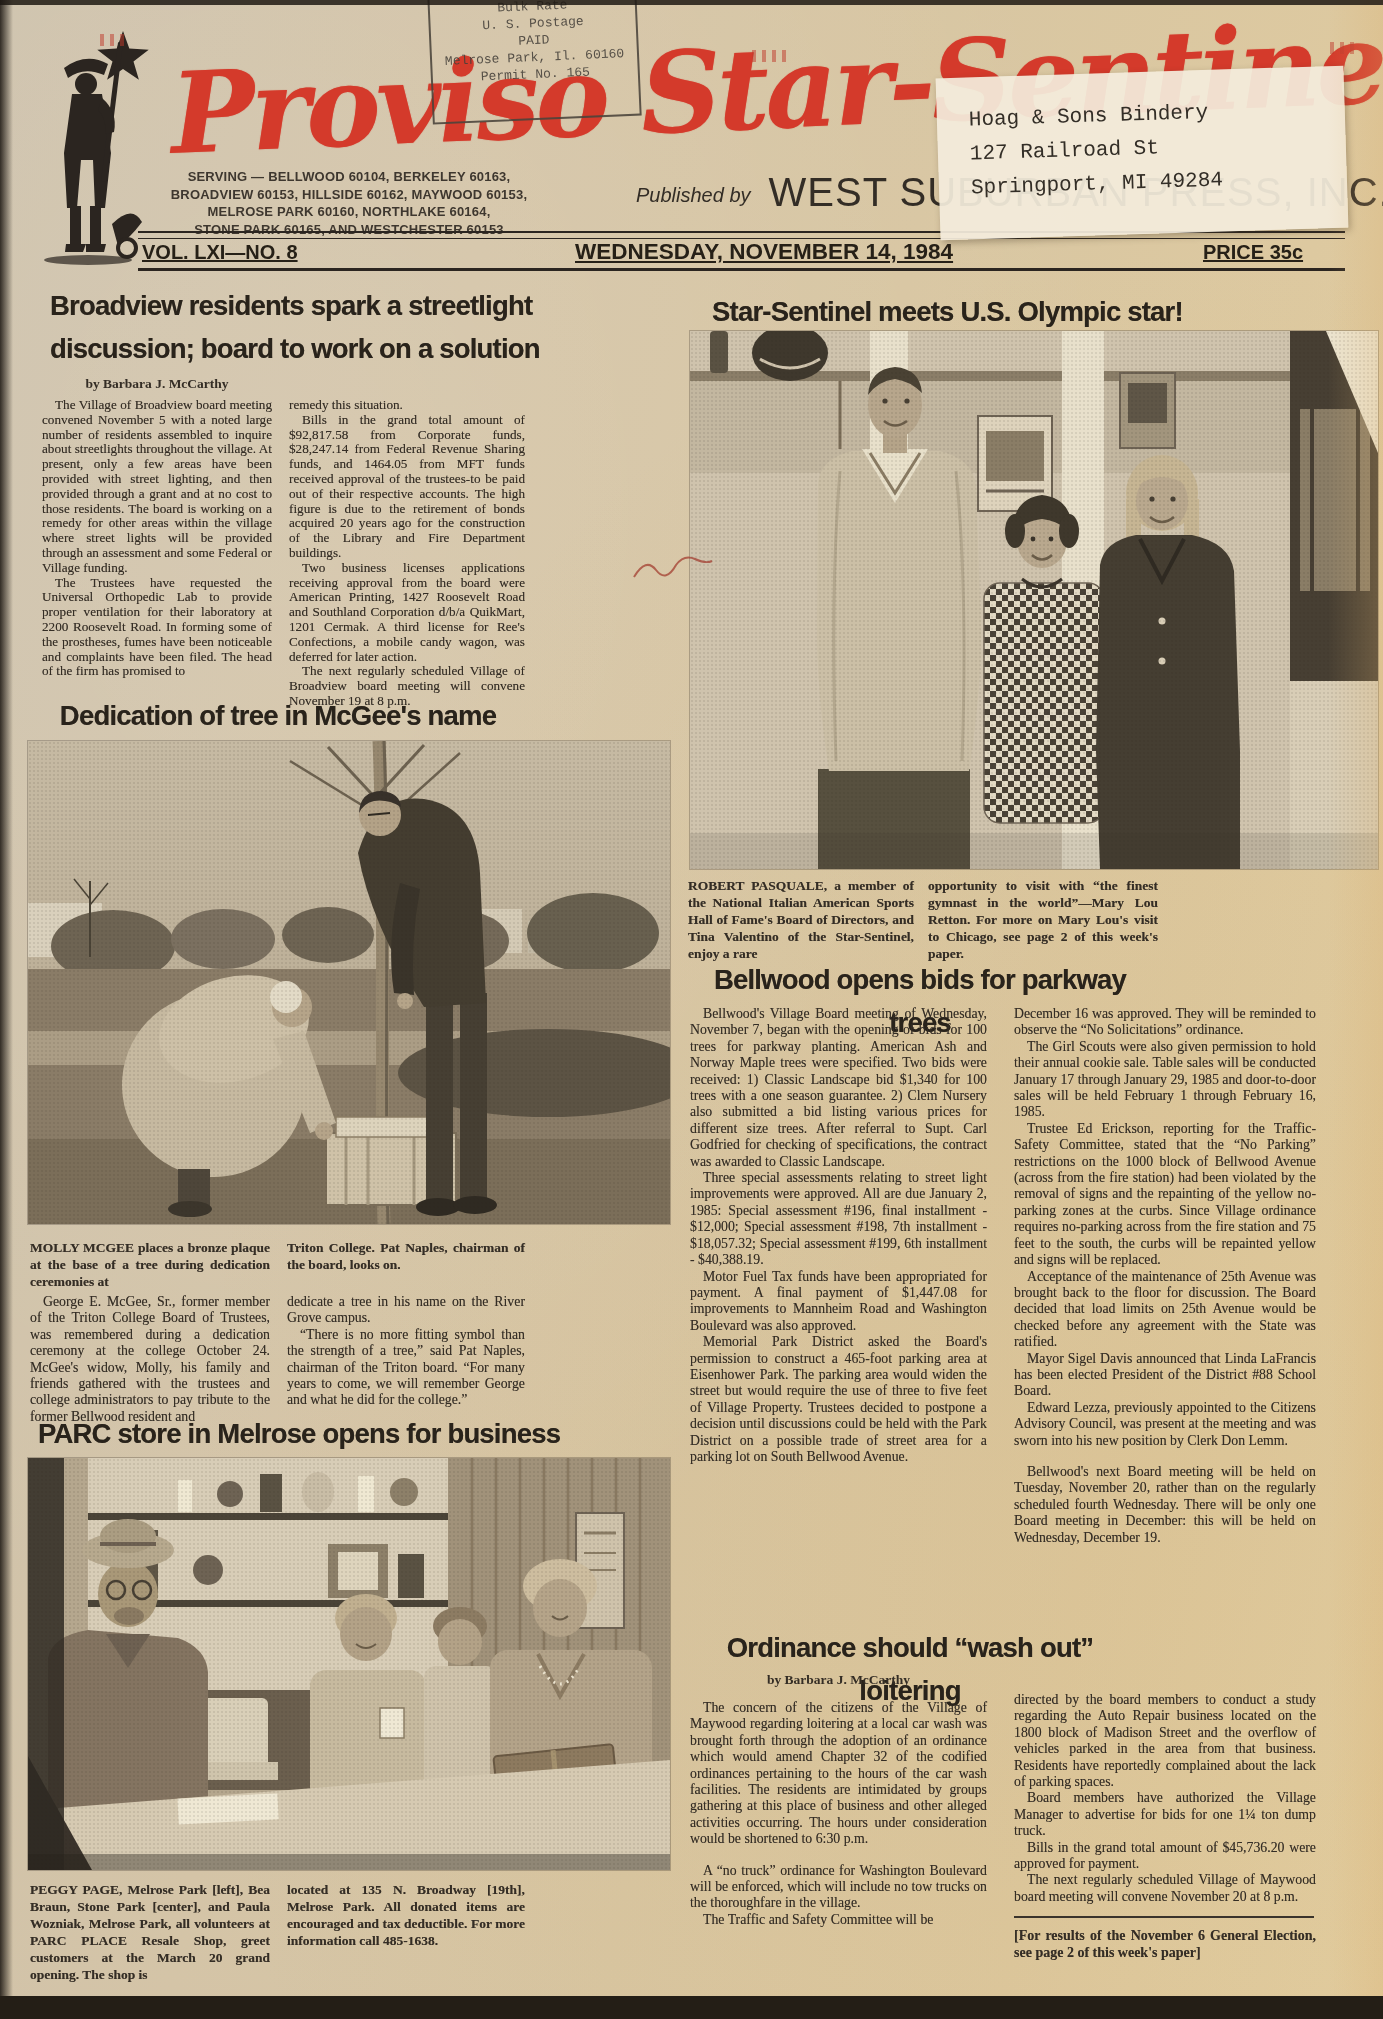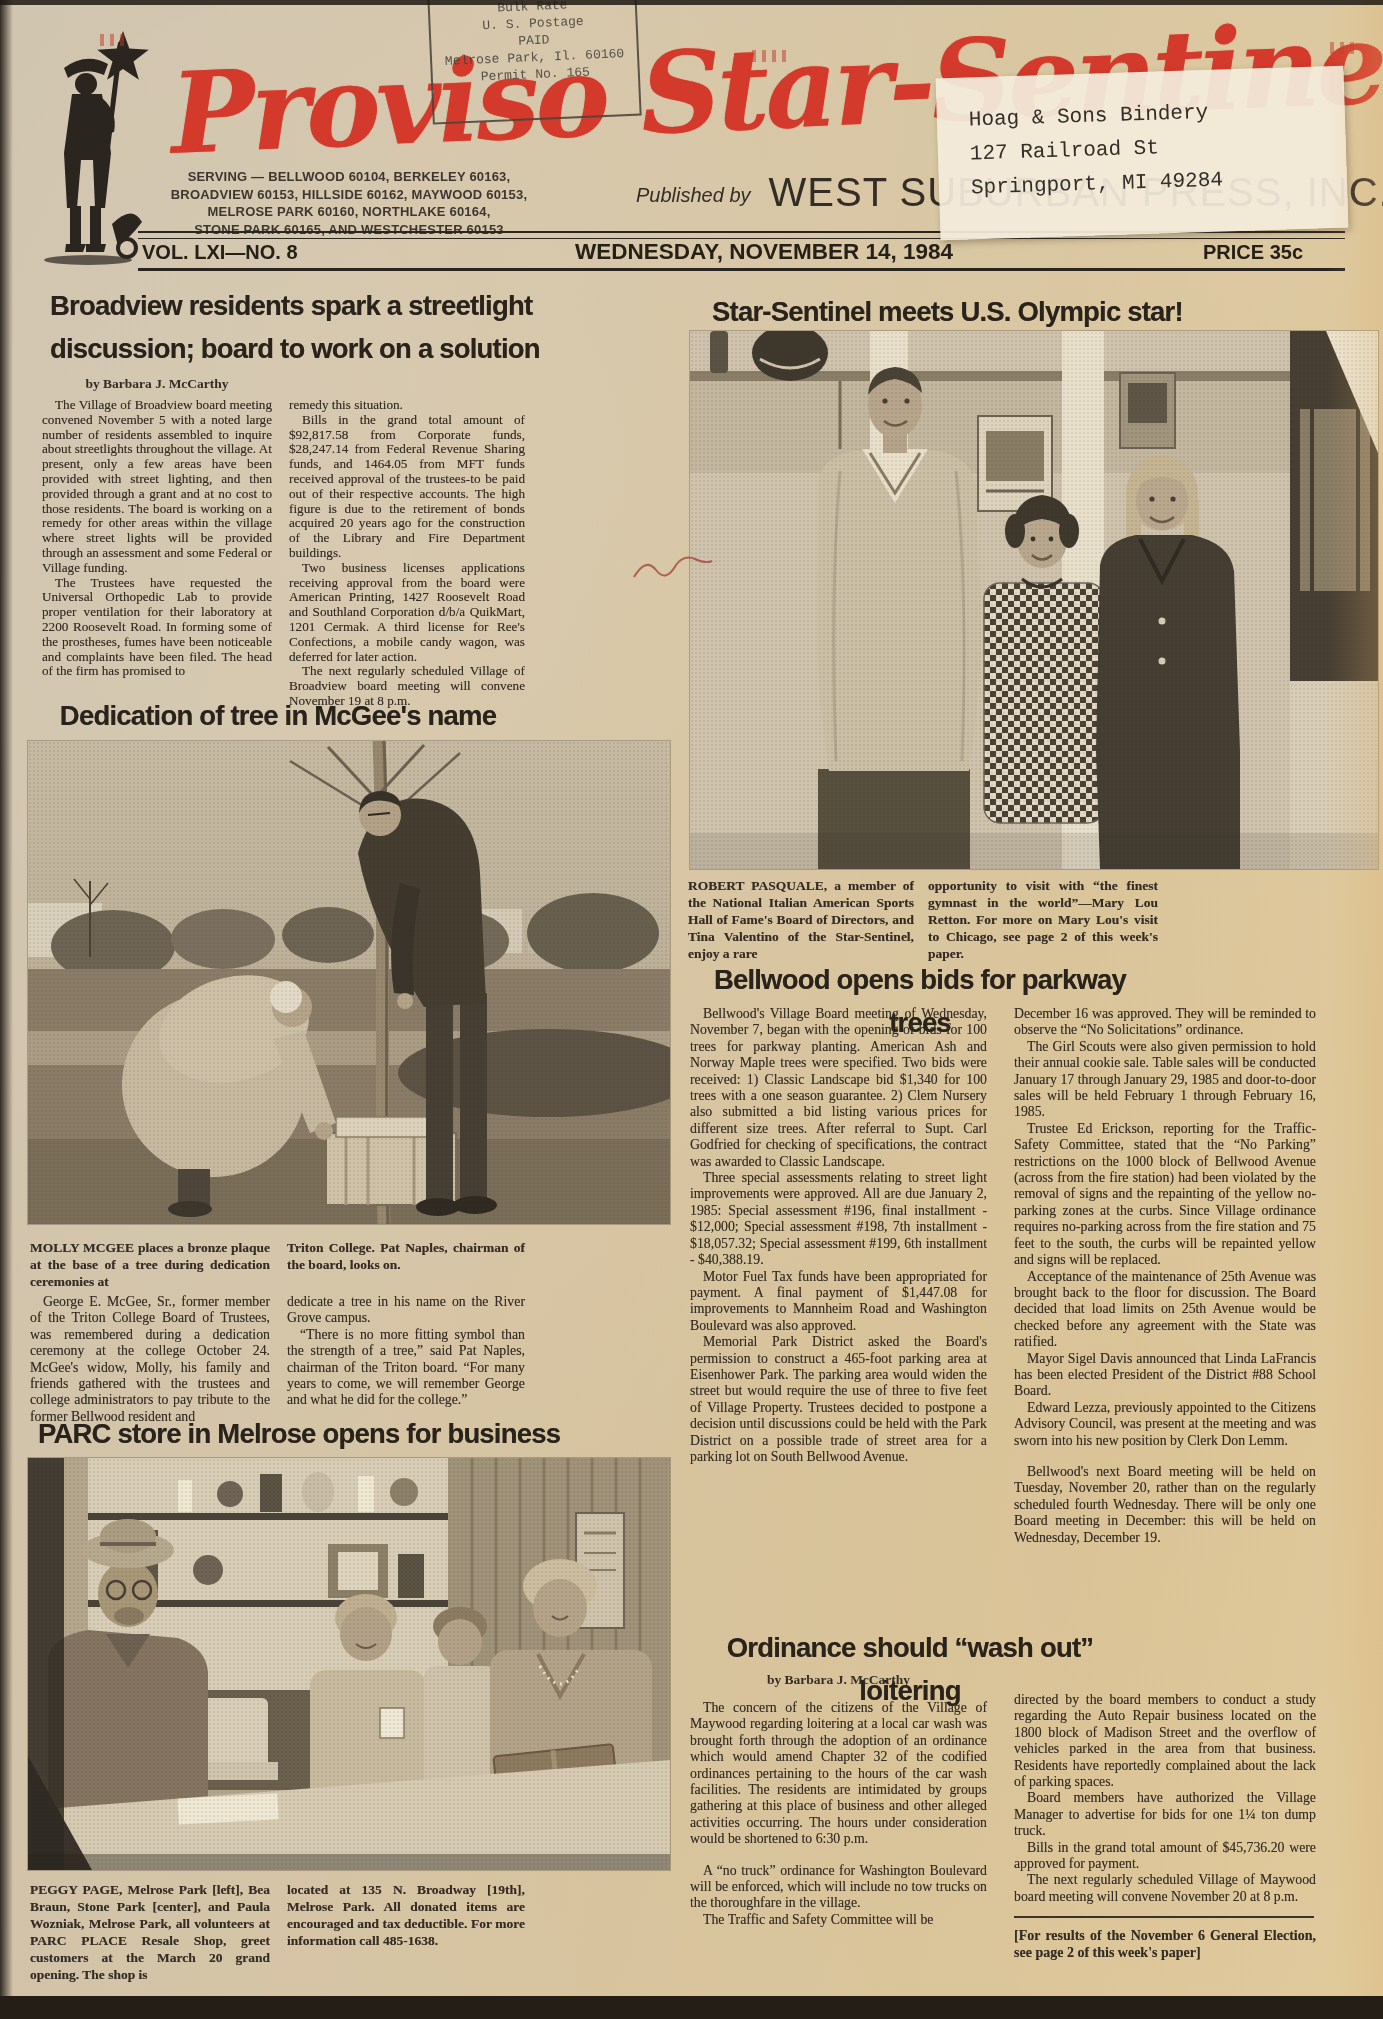--- a/index.html
+++ b/index.html
@@ -36,21 +36,21 @@
   .serving{
     left:150px;top:168px;width:398px;z-index:2;text-align:center;
     font-family:"Liberation Sans",sans-serif;font-weight:700;
     font-size:13px;line-height:17.5px;color:#3e372f;letter-spacing:.2px;
   }
   .pubrow{left:636px;top:170px;z-index:1;display:flex;align-items:flex-end;white-space:nowrap;}
   .pub-by{font-family:Liberation Sans, sans-serif;font-size:20px;font-weight:500;color:#332d26;margin:8px 18px 8px 0;font-style:italic;}
   .publisher{font-family:"Liberation Sans",sans-serif;font-size:40px;font-weight:400;letter-spacing:1px;color:#332d26;}
   .rule-top{left:138px;top:231px;width:1207px;height:5px;border-top:2px solid #2b2520;border-bottom:1px solid #2b2520;z-index:2;}
   .rule-bot{left:138px;top:268px;width:1207px;height:3px;background:#2b2520;z-index:2;}
-  .bar-text{font-family:"Liberation Sans",sans-serif;font-weight:700;color:#262017;z-index:2;}
+  .bar-text{font-family:"Liberation Sans",sans-serif;font-weight:700;color:#262017;z-index:2;text-decoration:underline;}
   
   .headline{
     font-family:"Liberation Sans",sans-serif;font-weight:700;color:#29231b;
     letter-spacing:-0.8px;line-height:43px;font-size:27.5px;z-index:2;
     text-shadow:0 0 .5px rgba(41,35,27,.55);
   }
   .byline{font-weight:700;font-size:13.5px;color:#342d25;text-align:center;z-index:2;}
   .body-col{color:#342d25;text-align:justify;font-size:13.5px;line-height:16.6px;z-index:2;
     text-shadow:0 0 .4px rgba(52,45,37,.45);}
   .body-col p{margin:0;text-indent:13px;}

